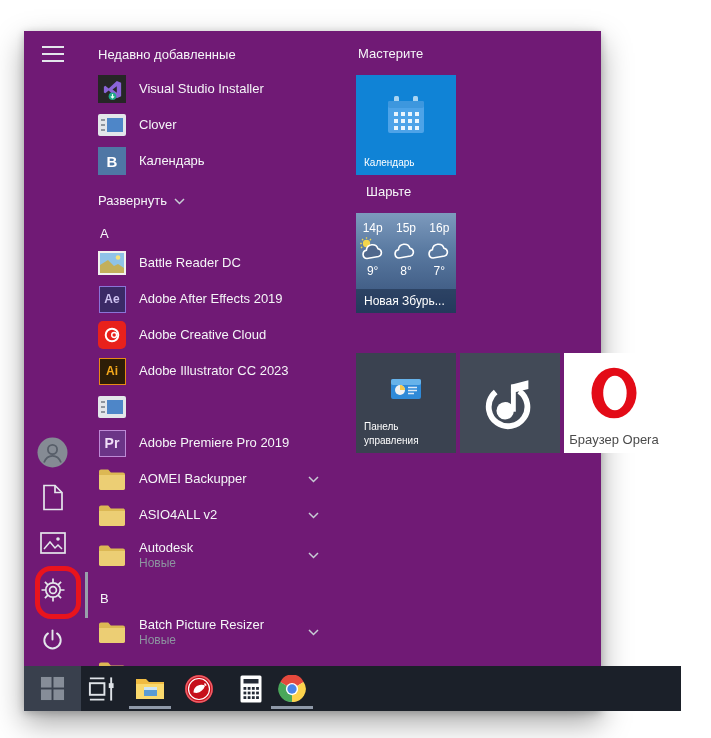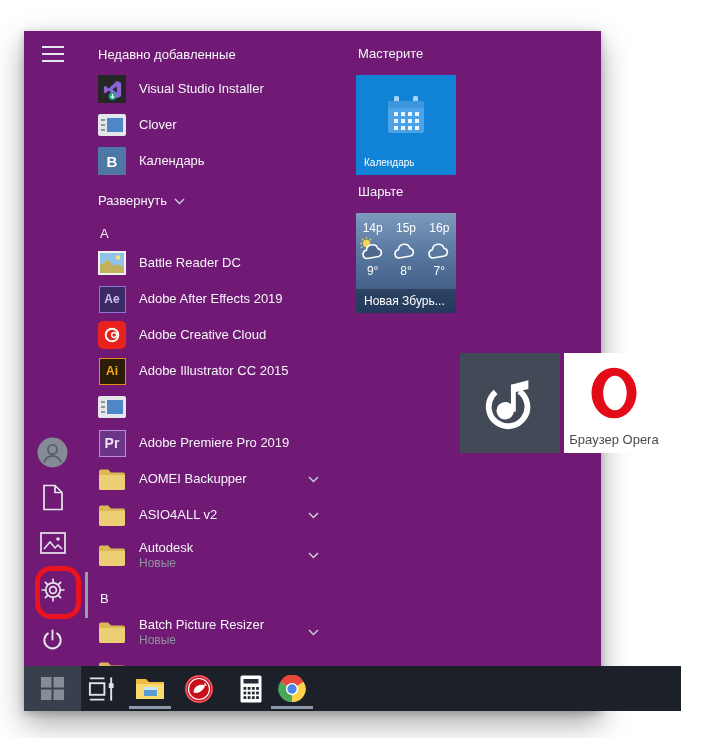--- a/index.html
+++ b/index.html
@@ -200,21 +200,21 @@
             </span>
             <div class="app-text">
               <div class="app-label">Adobe Creative Cloud</div>
             </div>
           </div>
           <div class="app-row">
             <span class="icx">
               <div style="width:27px;height:27px;background:#2d1d07;border:1.5px solid #e88a16;box-sizing:border-box;display:flex;align-items:center;justify-content:center;color:#f5a81c;font-size:12px;font-weight:bold;">Ai</div>
             </span>
             <div class="app-text">
-              <div class="app-label">Adobe Illustrator CC 2015</div>
+              <div class="app-label">Adobe Illustrator CC 2023</div>
             </div>
           </div>
           <div class="app-row">
             <span class="icx">
               <div style="width:28px;height:22px;background:#e3e6ea;border-radius:2px;display:flex;align-items:center;padding:3px;box-sizing:border-box;">
                 <div style="width:4px;height:12px;margin-right:2px;display:flex;flex-direction:column;justify-content:space-between;">
                   <i style="display:block;height:2px;background:#8e959e;"></i>
                   <i style="display:block;height:2px;background:#8e959e;"></i>
                   <i style="display:block;height:2px;background:#8e959e;"></i>
                 </div>
@@ -332,21 +332,21 @@
               <rect x="11" y="30" width="4" height="4"></rect>
               <rect x="18" y="30" width="4" height="4"></rect>
               <rect x="25" y="30" width="4" height="4"></rect>
               <rect x="32" y="30" width="4" height="4"></rect>
             </g>
           </svg>
         </span>
       <span class="tile-label">Календарь</span>
     </div>
 
-    <div class="group-title" style="left:334px;top:153px;">Шарьте</div>
+    <div class="group-title" style="left:342px;top:153px;">Шарьте</div>
     <div class="tile tile-weather" style="left:332px;top:182px;">
       <div class="wx-cols" id="wx-cols">
           <div class="wx-col">
             <div>14p</div>
             <span class="icx wx-ic"><svg width="27" height="24" viewBox="0 0 27 24">
                 <g stroke="#f2d64c" stroke-width="1.3">
                   <circle cx="7.5" cy="6.5" r="3" fill="#f2d64c"></circle>
                   <path d="M7.5 1.8V.2M2.8 6.5H1.2M4.2 3.2 3 2M10.8 3.2 12 2M3.2 9.8 2 11"></path>
                 </g>
                 <path d="M8 21.5a4.2 4.2 0 0 1-.6-8.3 6 6 0 0 1 11.6-1.5 4 4 0 0 1 .5 7.8z" fill="#50688d" stroke="#fff" stroke-width="1.6"></path>
@@ -365,20 +365,34 @@
             <span class="icx wx-ic"><svg width="27" height="24" viewBox="0 0 27 24">
                 <path d="M7 21a4.2 4.2 0 0 1-.6-8.3 6 6 0 0 1 11.6-1.5 4 4 0 0 1 .5 7.8z" fill="none" stroke="#fff" stroke-width="1.6"></path>
               </svg></span>
             <div>7°</div>
           </div>
         </div>
       <div class="wx-strip"></div>
       <span class="wx-loc">Новая Збурь...</span>
     </div>
 
+    <div class="tile tile-cp" style="left:332px;top:322px;">
+      <span class="cp-ic icx">
+          <svg width="32" height="26" viewBox="0 0 32 26">
+            <rect x="1" y="3" width="30" height="20" rx="2" fill="#2f8ad8"></rect>
+            <rect x="1" y="3" width="30" height="6" rx="2" fill="#67b3ea"></rect>
+            <circle cx="10" cy="14" r="5" fill="#f2f2f2"></circle>
+            <path d="M10 9a5 5 0 0 1 5 5h-5z" fill="#f7c948"></path>
+            <g stroke="#dce9f5" stroke-width="1.4">
+              <path d="M18 11.5h9M18 14.5h9M18 17.5h6"></path>
+            </g>
+          </svg>
+        </span>
+      <span class="tile-label">Панель управления</span>
+    </div>
     <div class="tile tile-music" style="left:436px;top:322px;">
       <span class="tile-center-ic icx" style="top:50%;">
           <svg width="58" height="58" viewBox="0 0 60 60">
             <circle cx="28" cy="34" r="20" fill="none" stroke="#fff" stroke-width="6" stroke-dasharray="99 27" transform="rotate(-55 28 34)"></circle>
             <circle cx="25" cy="38" r="9" fill="#fff"></circle>
             <rect x="31" y="11" width="5" height="28" fill="#fff"></rect>
             <path d="M31 11l18-4.5v9L31 20z" fill="#fff"></path>
           </svg>
         </span>
     </div>

